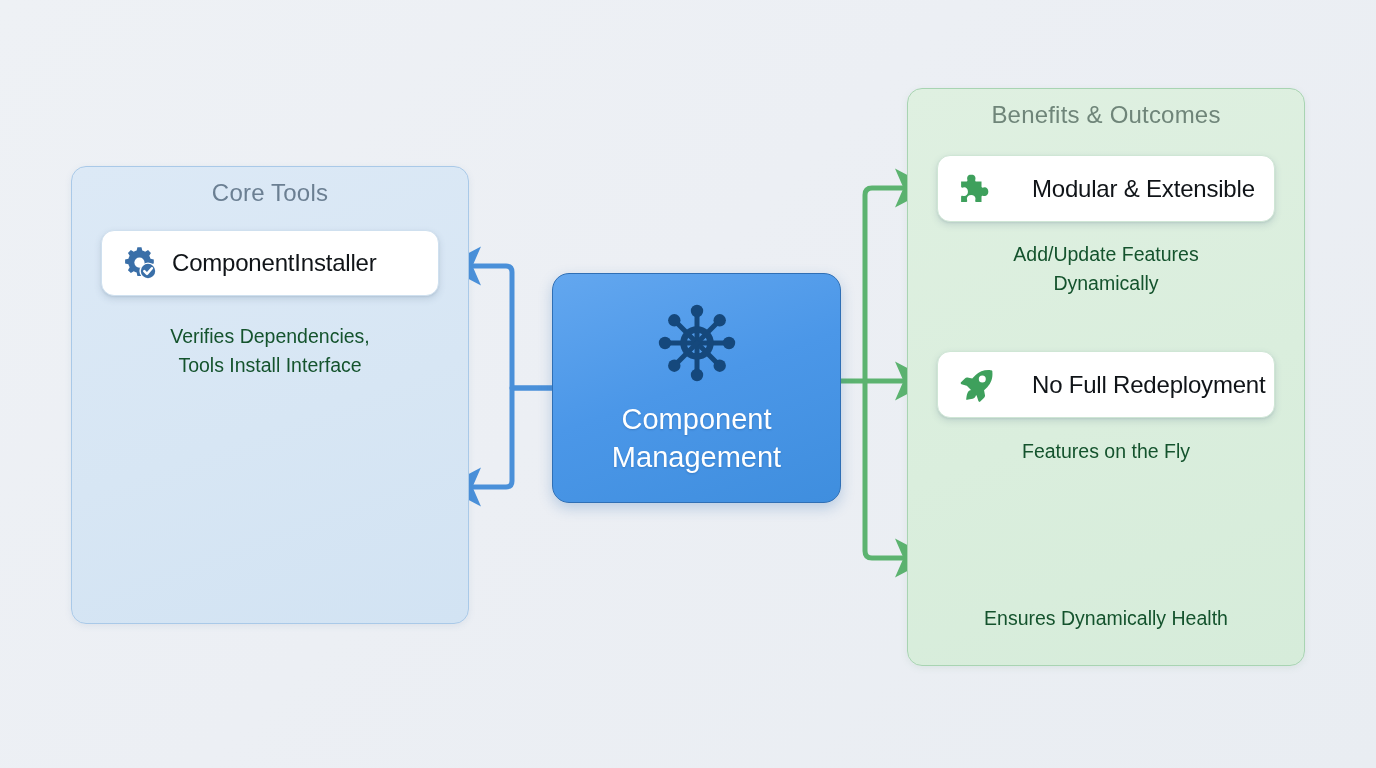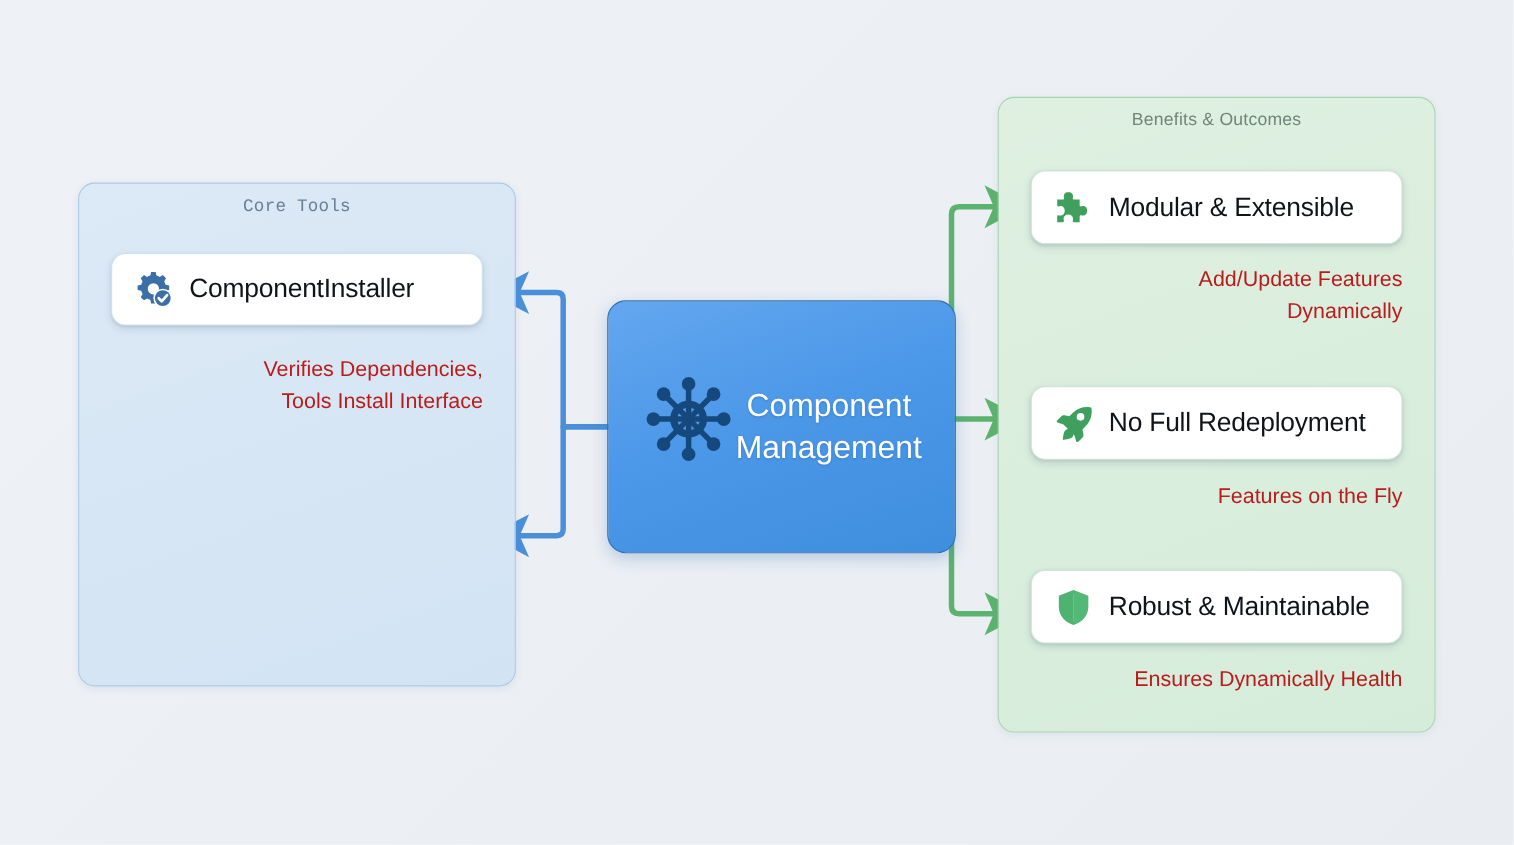--- a/index.html
+++ b/index.html
@@ -37,32 +37,32 @@
     border-radius: 15px;
     z-index: 2;
   }
 
   .panel-title {
     position: absolute;
     top: 12px;
     left: 0;
     width: 100%;
     text-align: center;
-    font-size: 16px;
+    font-size: 24px;
     letter-spacing: .2px;
   }
 
   #panel-left {
     left: 71px; top: 166px;
     width: 398px; height: 458px;
     background: linear-gradient(160deg, #dce9f6 0%, #d7e6f4 55%, #d2e3f3 100%);
     border: 1.6px solid #a9c9e8;
     box-shadow: 0 2px 7px rgba(80,120,160,.10);
   }
-  #panel-left .panel-title { color: #6b7f92; font-family: Liberation Mono, monospace; }
+  #panel-left .panel-title { color: #6b7f92; }
 
   #panel-right {
     left: 907px; top: 88px;
     width: 398px; height: 578px;
     background: linear-gradient(160deg, #dff0e1 0%, #daeedd 55%, #d6ecda 100%);
     border: 1.6px solid #a8d4b2;
     box-shadow: 0 2px 7px rgba(90,150,110,.10);
   }
   #panel-right .panel-title { color: #6f8579; }
 
@@ -70,58 +70,58 @@
   .card {
     position: absolute;
     background: #ffffff;
     border-radius: 13px;
     display: flex;
     align-items: center;
     z-index: 3;
     box-shadow: 0 3px 7px rgba(60,90,120,.17), 0 1px 2px rgba(60,90,120,.10);
   }
   .card.blue-card { border: 1.3px solid #cfe0ef; padding-left: 19px; }
-  .card.green-card { border: 1.3px solid #cfe6d5; padding-left: 19px; }
+  .card.green-card { border: 1.3px solid #cfe6d5; padding-left: 19px; gap: 24px; }
 
   .card-icon {
     width: 38px; height: 38px;
     flex: 0 0 38px;
     display: flex; align-items: center; justify-content: center;
     margin-right: 13px;
   }
   .card-label {
     font-size: 24px;
     color: #101418;
     white-space: nowrap;
     letter-spacing: -.2px;
   }
 
   
   .caption {
     position: absolute;
-    text-align: right;
+    text-align: center;
     font-size: 19.5px;
     line-height: 1.48;
-    color: #b91c1c;
+    color: #14532d;
     z-index: 3;
     white-space: pre-line;
   }
 
   
   #hub {
     position: absolute;
     left: 552px; top: 273px;
-    width: 317px; height: 230px;
+    width: 289px; height: 230px;
     border-radius: 17px;
     background: linear-gradient(160deg, #63a7ef 0%, #4b97e8 48%, #3f8ede 100%);
     border: 1.4px solid #2f6fb5;
     box-shadow: 0 5px 14px rgba(50,110,180,.28);
     z-index: 3;
     display: flex;
-    flex-direction: row;
+    flex-direction: column;
     align-items: center;
     justify-content: center;
   }
   #hub .hub-icon { margin-bottom: 10px; }
   #hub .hub-label {
     font-size: 29px;
     line-height: 1.32;
     color: #ffffff;
     text-align: center;
     white-space: pre-line;
@@ -229,25 +229,15 @@
       <svg width="36" height="36" viewBox="0 0 36 36">
         <path fill="#3ea05c" d="M32.5 3.2c-5.6-.6-11.2 1.2-15.1 5.1l-3.2 3.2-4.6-.9c-1-.2-2 .1-2.7.8L3 15.3c-.6.6-.35 1.6.45 1.85l5.35 1.7 9.9 9.9 1.7 5.35c.25.8 1.25 1.05 1.85.45l3.9-3.9c.7-.7 1-1.7.8-2.7l-.9-4.6 3.2-3.2c3.9-3.9 5.7-9.5 5.1-15.1a1.5 1.5 0 0 0-1.85-1.85z"></path>
         <circle cx="24.3" cy="11.9" r="3.5" fill="#ffffff"></circle>
         <path fill="#3ea05c" d="M10.5 24.2c-1.9 1.9-2.3 8.6-2.3 8.6s6.7-.4 8.6-2.3c1.75-1.75 1.75-4.55 0-6.3-1.75-1.75-4.55-1.75-6.3 0z"></path>
       </svg>
     </span>
     <span class="card-label">No Full Redeployment</span>
   </div>
   <div class="caption" style="left:937px; top:437px; width:338px;">Features on the Fly</div>
 
-  <div class="card green-card" style="left:937px; top:518px; width:338px; height:67px;">
-    <span class="card-icon">
-      <svg width="36" height="36" viewBox="0 0 36 36">
-        <path fill="#54b877" d="M18 2.4 4.6 7.5v10.2c0 8 5.7 14.4 13.4 16.4 7.7-2 13.4-8.4 13.4-16.4V7.5z"></path>
-        <path fill="#3a9e5f" d="M18 2.4 4.6 7.5v10.2c0 8 5.7 14.4 13.4 16.4z" opacity="0.22"></path>
-        <path fill="#ffffff" opacity="0.55" d="M18 5.9v25.1c-.1 0-.2 0-.3-.05V5.95z"></path>
-      </svg>
-    </span>
-    <span class="card-label">Robust &amp; Maintainable</span>
-  </div>
   <div class="caption" style="left:937px; top:604px; width:338px;">Ensures Dynamically Health</div>
 
 </div>
 
 </body></html>

